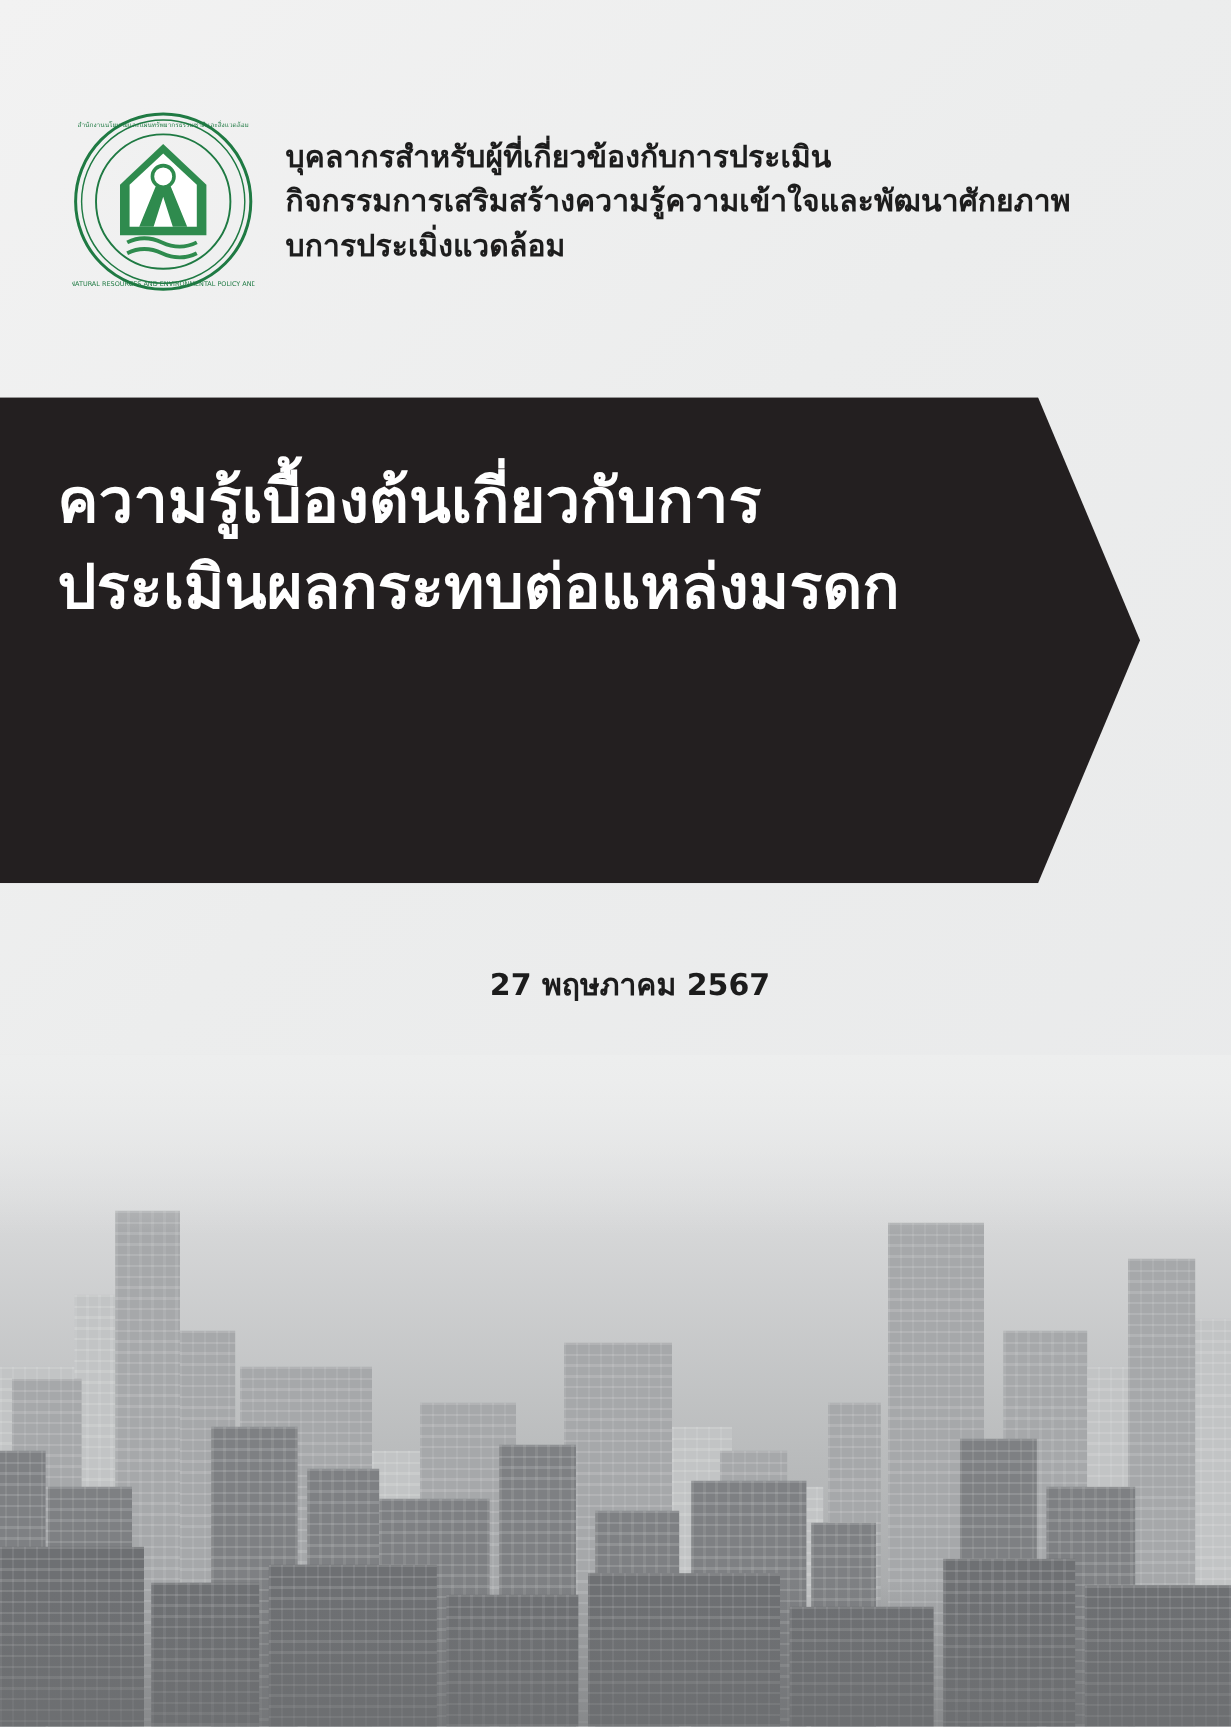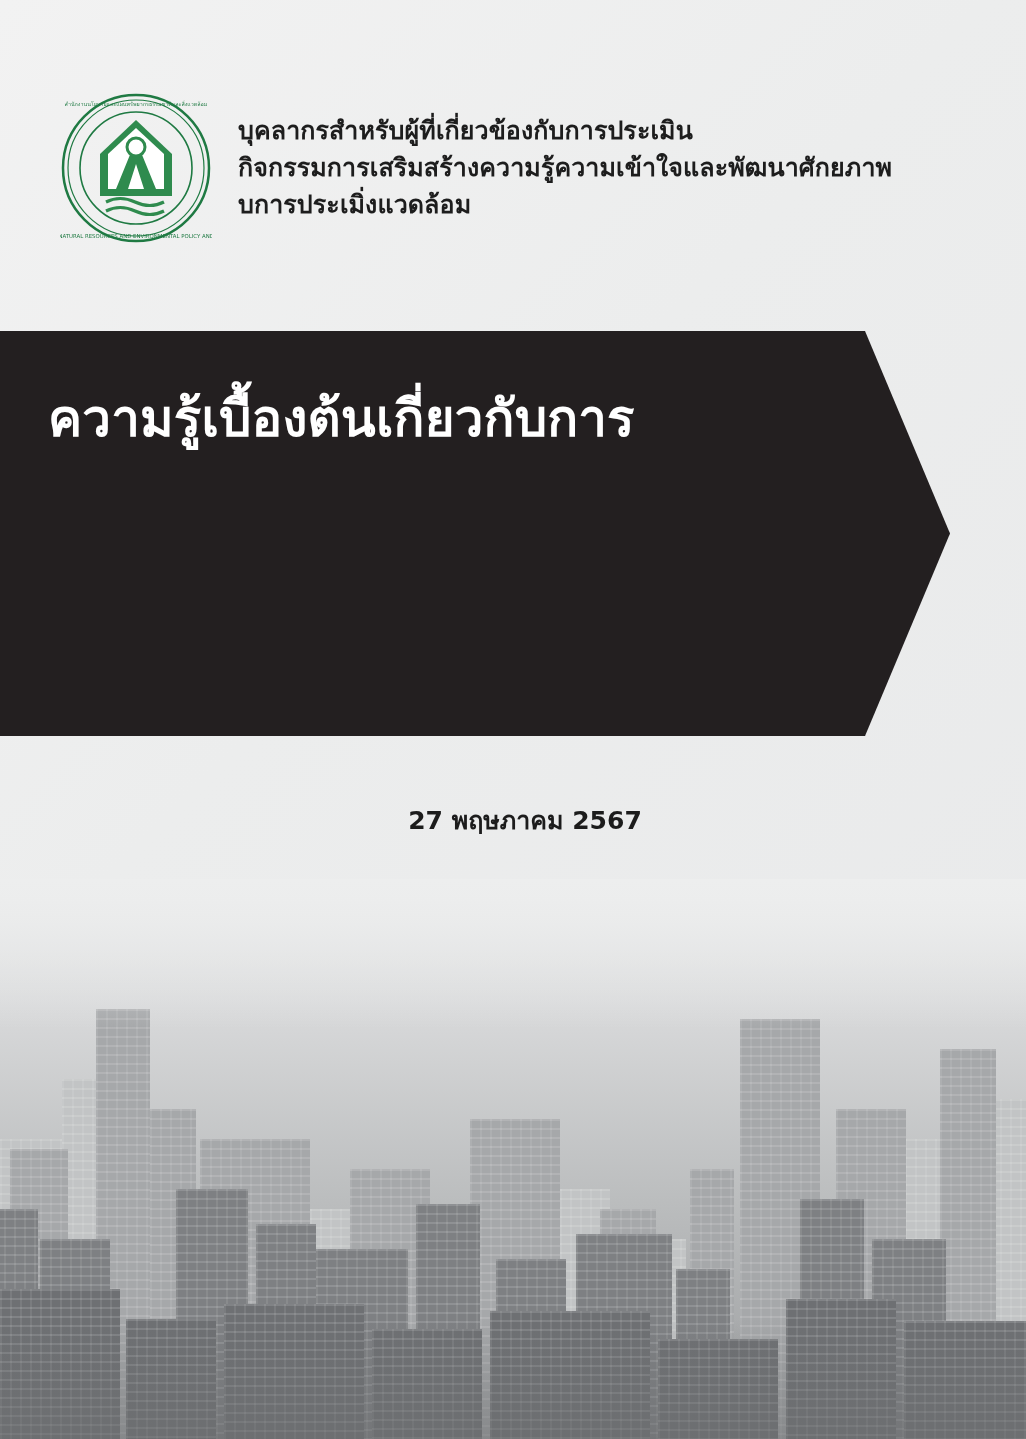--- a/index.html
+++ b/index.html
@@ -169,20 +169,21 @@
       <span class="ln">บุคลากรสำหรับผู้ที่เกี่ยวข้องกับการประเมิน</span>
       <span class="ln">กิจกรรมการเสริมสร้างความรู้ความเข้าใจและพัฒนาศักยภาพ</span>
       <span class="ln">บการประเมิ่งแวดล้อม</span>
     </div>
   </div>
 
   <div class="banner-wrap">
     <div class="banner"></div>
     <div class="banner-text">
       <span class="ln">ความรู้เบื้องต้นเกี่ยวกับการ</span>
+      <span class="ln">ประเมินผลกระทบต่อแหล่งมรดก</span>
     </div>
   </div>
 
   <div class="date-line">27 พฤษภาคม 2567</div>
 
   <div class="venue-line">ณ โรงแรมโนโวเทล กรุงเทพ แพลทินัม ประตูน้ำ กรุงเทพมหานคร</div>
 
   <div class="city">
     <div class="city-haze"></div>
 

